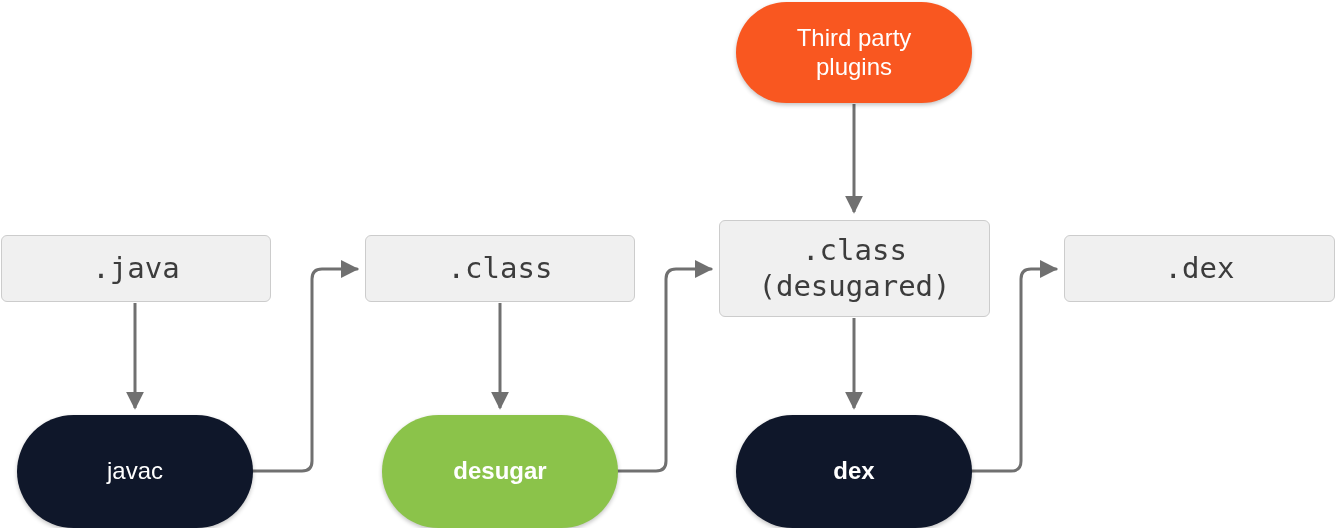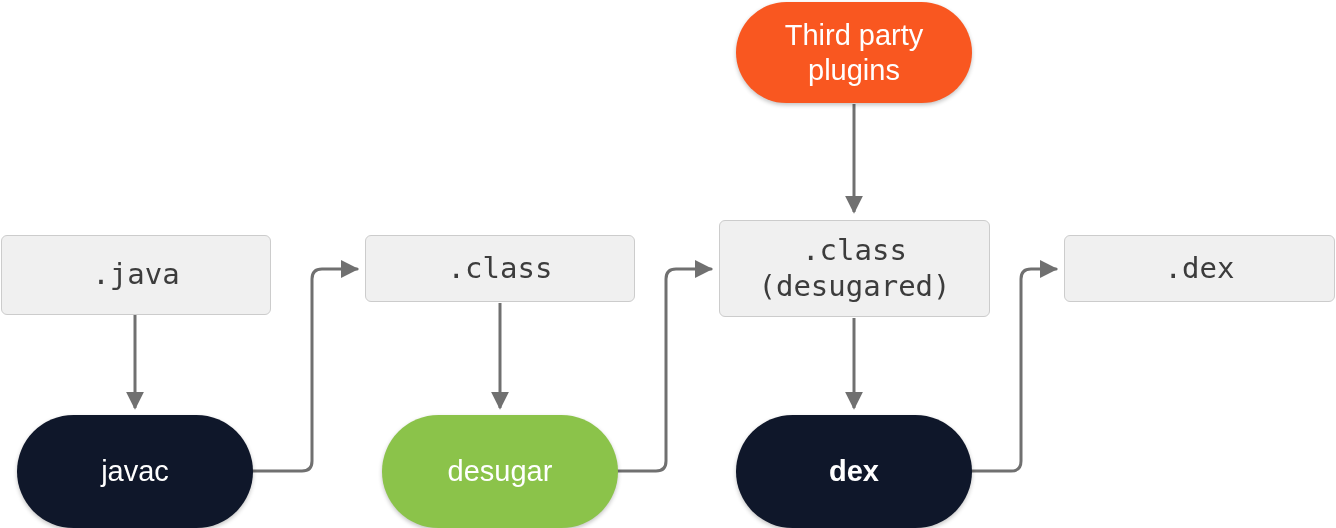--- a/index.html
+++ b/index.html
@@ -38,21 +38,21 @@
     color: #3c3c3c;
     font-family: "DejaVu Sans Mono", "Liberation Mono", monospace;
     font-size: 29px;
     line-height: 1.22;
     letter-spacing: 0px;
   }
   .node-process {
     border-radius: 999px;
     color: #ffffff;
     font-family: "Liberation Sans", sans-serif;
-    font-size: 29px;
+    font-size: 24px;
     line-height: 1.2;
     box-shadow: 0 2px 4px rgba(0,0,0,0.24);
   }
   .node-process.tone-cyan   { background: #0f172a; }
   .node-process.tone-green  { background: #8bc34a; }
   .node-process.tone-orange { background: #f95720; }
   .node-label { display: block; white-space: pre-line; }
 </style>
 </head>
 <body>
@@ -79,42 +79,42 @@
     <path d="M 618 471 L 656 471 Q 666 471 666 461 L 666 279 Q 666 269 676 269 L 711 269" fill="none" stroke="#707070" stroke-width="3" stroke-linecap="round" stroke-linejoin="round" marker-end="url(#arrowhead)"></path>
 
     <path d="M 972 471 L 1011 471 Q 1021 471 1021 461 L 1021 279 Q 1021 269 1031 269 L 1056 269" fill="none" stroke="#707070" stroke-width="3" stroke-linecap="round" stroke-linejoin="round" marker-end="url(#arrowhead)"></path>
   </svg>
 
   <div class="node node-process tone-orange" style="left:736px; top:2px; width:236px; height:101px;">
     <span class="node-label">Third party
 plugins</span>
   </div>
 
-  <div class="node node-artifact" style="left:1px; top:235px; width:270px; height:80px;">
+  <div class="node node-artifact" style="left:1px; top:235px; width:270px; height:67px;">
     <span class="node-label">.java</span>
   </div>
 
   <div class="node node-artifact" style="left:365px; top:235px; width:270px; height:67px;">
     <span class="node-label">.class</span>
   </div>
 
   <div class="node node-artifact" style="left:719px; top:220px; width:271px; height:97px;">
     <span class="node-label">.class
 (desugared)</span>
   </div>
 
   <div class="node node-artifact" style="left:1064px; top:235px; width:271px; height:67px;">
     <span class="node-label">.dex</span>
   </div>
 
   <div class="node node-process tone-cyan" style="left:17px; top:415px; width:236px; height:113px;">
     <span class="node-label">javac</span>
   </div>
 
-  <div class="node node-process tone-green" style="left:382px; top:415px; width:236px; height:113px;">
+  <div class="node node-process tone-green" style="left:382px; top:415px; width:236px; height:113px;font-weight:bold;">
     <span class="node-label">desugar</span>
   </div>
 
   <div class="node node-process tone-cyan" style="left:736px; top:415px; width:236px; height:113px;font-weight:bold;">
     <span class="node-label">dex</span>
   </div>
 
 </div>
 
 </body></html>

